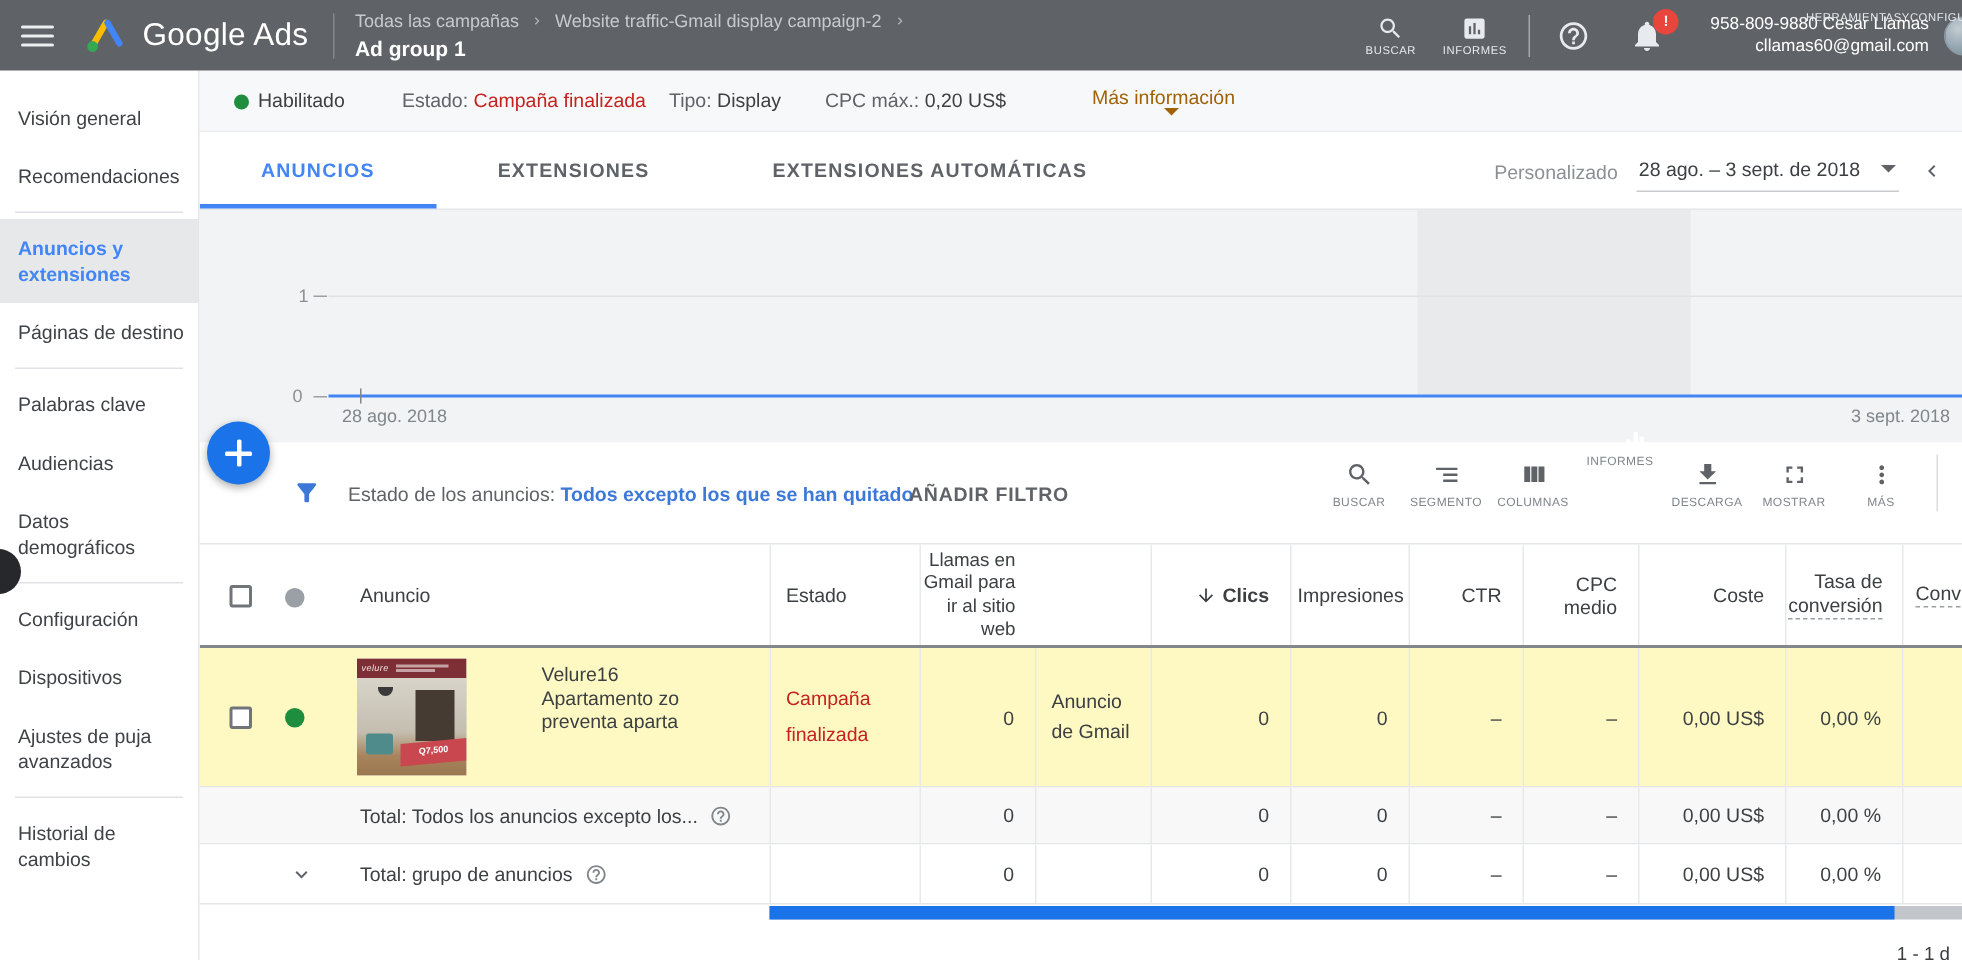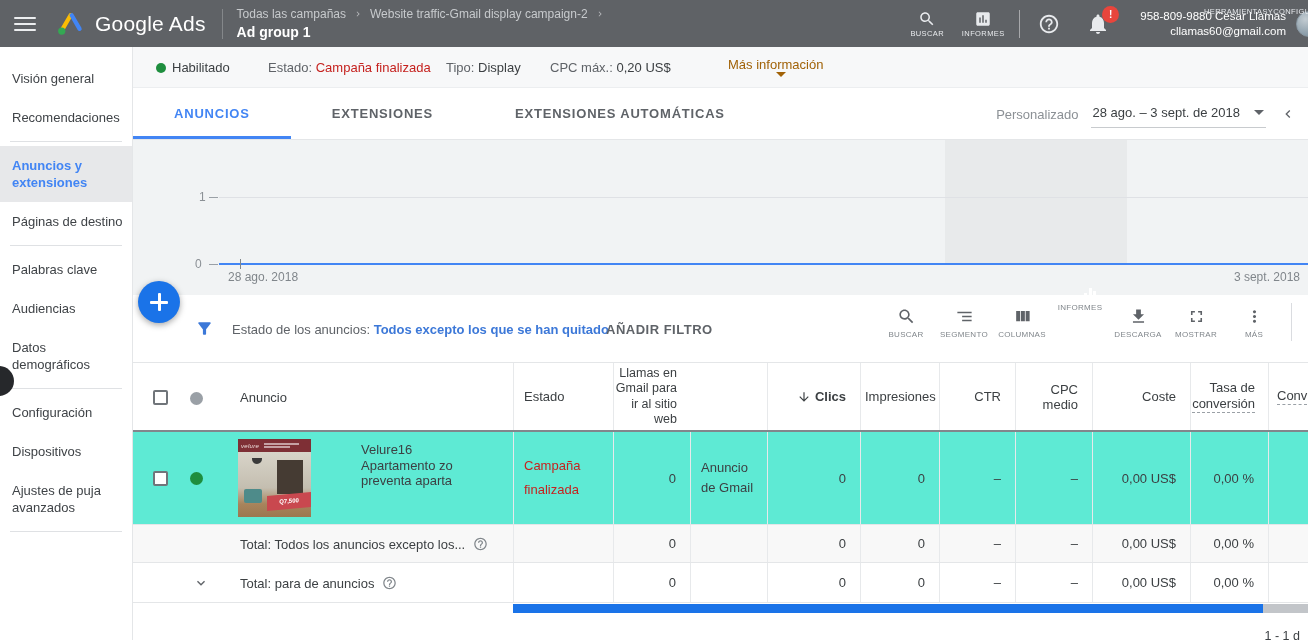--- a/index.html
+++ b/index.html
@@ -85,21 +85,21 @@
 .tools { position:absolute; right:16px; top:8px; display:flex; align-items:flex-start; }
 .tool { width:58px; text-align:center; color:#5f6368; cursor:pointer; }
 .tool svg { width:19px; height:19px; display:block; margin:4px auto 4px; }
 .tool .tool-label { font-size:8px; letter-spacing:.3px; color:#80868b; display:block; }
 .tool-dark { width:20px; height:20px; margin:3px auto 4px; background:#5f6368; border-radius:3px; position:relative; }
 .tool-dark i { position:absolute; bottom:4px; width:3px; background:#fff; }
 .tool-vdiv { width:1px; height:38px; background:#dadce0; margin-left:8px; }
 
 
 .thead { position:absolute; left:0; top:315px; width:1175px; height:70px; border-top:1px solid #e4e6e8; border-bottom:2px solid #82878c; background:#fff; font-size:13px; color:#3c4043; }
-.trow  { position:absolute; left:0; top:385px; width:1175px; height:93px; border-bottom:1px solid #e4e6e8; background:#5eead4; font-size:13px; color:#3c4043; }
+.trow  { position:absolute; left:0; top:385px; width:1175px; height:93px; border-bottom:1px solid #e4e6e8; background:#fef9c3; font-size:13px; color:#3c4043; }
 .ttot1 { position:absolute; left:0; top:478px; width:1175px; height:38px; border-bottom:1px solid #e4e6e8; background:#f8f8f8; font-size:13px; color:#3c4043; }
 .ttot2 { position:absolute; left:0; top:516px; width:1175px; height:40px; border-bottom:1px solid #e4e6e8; background:#fff; font-size:13px; color:#3c4043; }
 .cell { position:absolute; top:0; bottom:0; border-left:1px solid #e7e9eb; display:flex; align-items:center; }
 .c-estado{ left:380px; width:100px; } .c-gmail{ left:480px; width:77px; } .c-tipo{ left:557px; width:77px; }
 .c-clics{ left:634px; width:93px; } .c-impr{ left:727px; width:79px; } .c-ctr{ left:806px; width:76px; }
 .c-cpc{ left:882px; width:77px; } .c-coste{ left:959px; width:98px; } .c-tasa{ left:1057px; width:78px; } .c-conv{ left:1135px; width:75px; }
 .num { justify-content:flex-end; padding-right:14px; text-align:right; }
 .lft { padding-left:10px; }
 .colstack { flex-direction:column; justify-content:center; align-items:flex-end; padding-right:13px; line-height:15.5px; font-size:12.5px; text-align:right; }
 .ck { position:absolute; left:20px; width:15px; height:15px; border:2px solid #70757a; border-radius:2px; background:#fff; cursor:pointer; }
@@ -213,20 +213,21 @@
     <div class="nav-item">Páginas de destino</div>
     <div class="nav-div"></div>
     <div class="nav-item">Palabras clave</div>
     <div class="nav-item">Audiencias</div>
     <div class="nav-item">Datos demográficos</div>
     <div class="nav-div"></div>
     <div class="nav-item">Configuración</div>
     <div class="nav-item">Dispositivos</div>
     <div class="nav-item">Ajustes de puja avanzados</div>
     <div class="nav-div"></div>
+    <div class="nav-item">Historial de cambios</div>
   </nav>
   <div class="drawer-handle"></div>
 
   <div class="main">
 
     <div class="statusbar">
       <span class="sb-dot"></span>
       <span class="sb-item sb-val" style="left:39px;">Habilitado</span>
       <span class="sb-item" style="left:135px;">
         <span>Estado:</span>
@@ -456,21 +457,21 @@
           <span>0,00 %</span>
         </div>
       <div class="cell c-conv"></div>
     </div>
 
     <div class="ttot2">
       <svg class="tot-chev" viewBox="0 0 24 24" fill="currentColor">
           <path d="M16.59 8.59L12 13.17 7.41 8.59 6 10l6 6 6-6z"></path>
         </svg>
       <span class="tot-label">
-        <span>Total: para de anuncios</span>
+        <span>Total: grupo de anuncios</span>
         <svg class="help-ic" viewBox="0 0 24 24" fill="currentColor">
             <path d="M11 18h2v-2h-2v2zm1-16C6.48 2 2 6.48 2 12s4.48 10 10 10 10-4.48 10-10S17.52 2 12 2zm0 18c-4.41 0-8-3.59-8-8s3.59-8 8-8 8 3.59 8 8-3.59 8-8 8zm0-14c-2.21 0-4 1.79-4 4h2c0-1.1.9-2 2-2s2 .9 2 2c0 2-3 1.75-3 5h2c0-2.25 3-2.5 3-5 0-2.21-1.79-4-4-4z"></path>
           </svg>
       </span>
       <div class="cell c-estado"></div>
       <div class="cell c-gmail num">
           <span>0</span>
         </div>
       <div class="cell c-tipo"></div>
       <div class="cell c-clics num">

